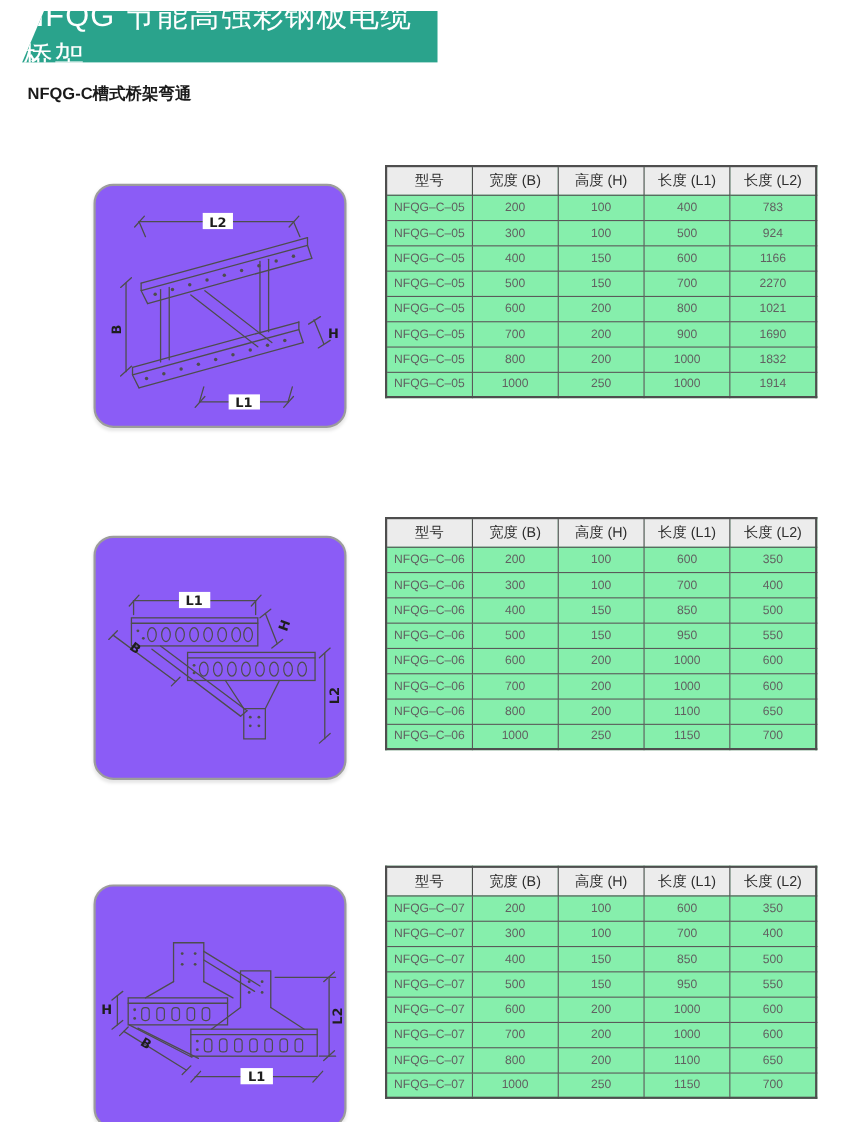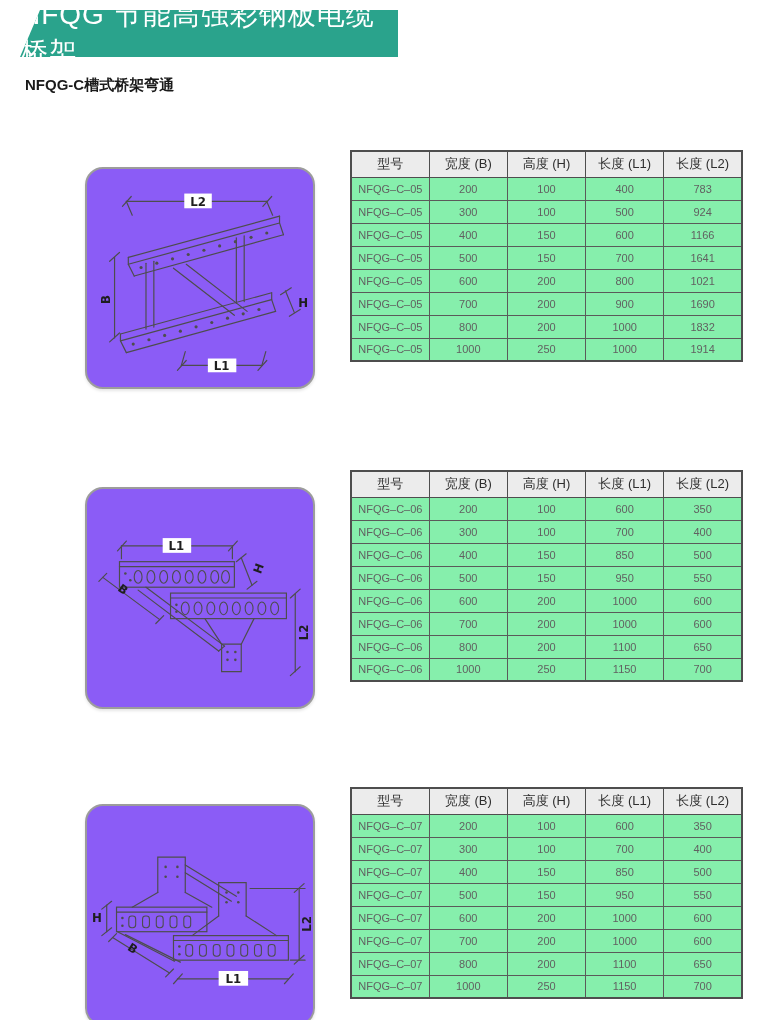--- a/index.html
+++ b/index.html
@@ -161,21 +161,21 @@
           <td>400</td>
           <td>150</td>
           <td>600</td>
           <td>1166</td>
         </tr>
         <tr>
           <td>NFQG–C–05</td>
           <td>500</td>
           <td>150</td>
           <td>700</td>
-          <td>1641</td>
+          <td>2270</td>
         </tr>
         <tr>
           <td>NFQG–C–05</td>
           <td>600</td>
           <td>200</td>
           <td>800</td>
           <td>1021</td>
         </tr>
         <tr>
           <td>NFQG–C–05</td>

